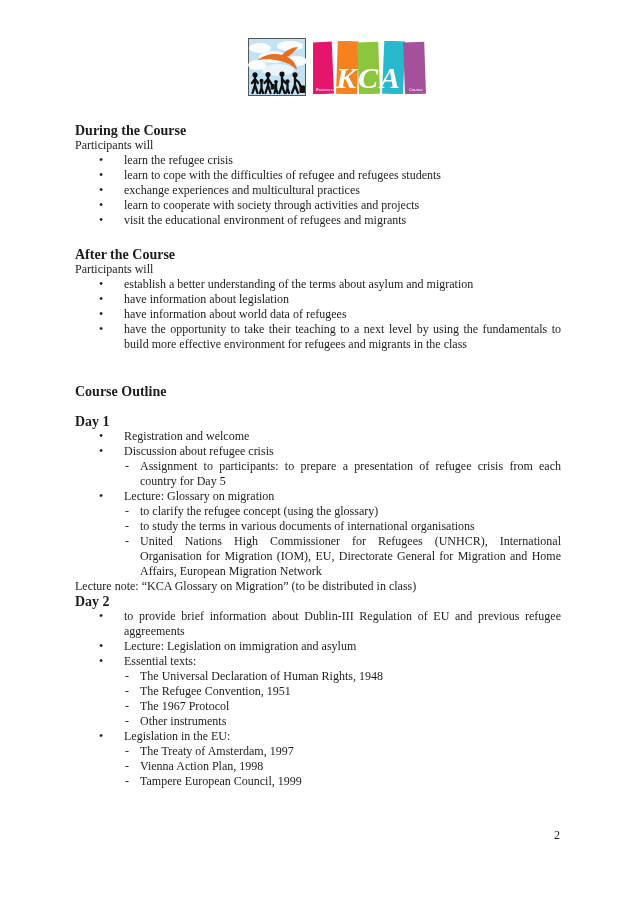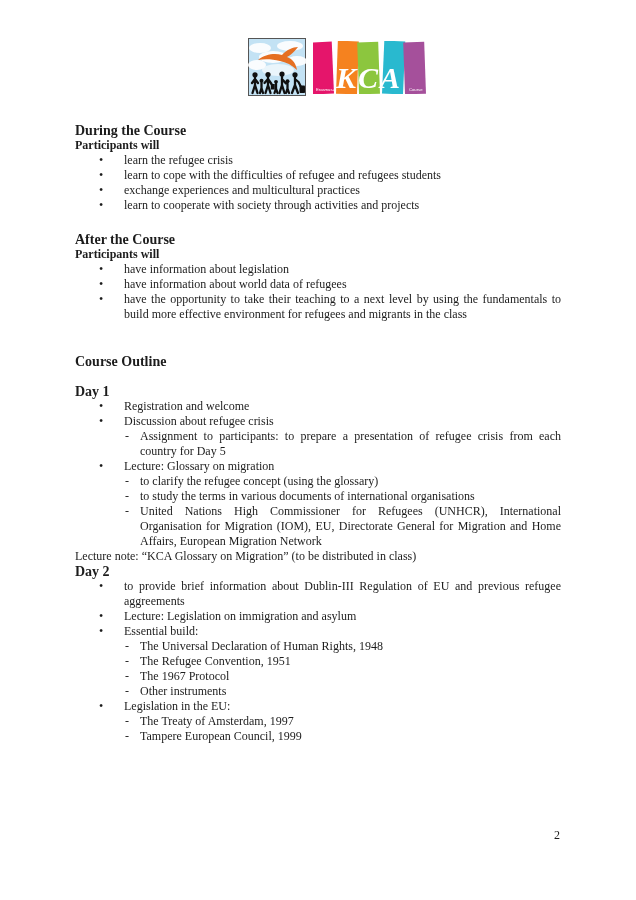--- a/index.html
+++ b/index.html
@@ -5,21 +5,21 @@
   html,body{margin:0;padding:0;}
   body{
     width:636px;height:900px;background:#ffffff;position:relative;overflow:hidden;
     font-family:"Liberation Serif", serif;font-size:12px;line-height:15px;color:#1c1c1c;
   }
   .logos{margin-top:38px;height:60px;display:flex;justify-content:center;align-items:flex-start;gap:7px;padding-left:39px;}
   .logo-left{width:58px;height:58px;display:block;}
   .logo-kca{width:115px;height:53px;display:block;margin-top:3px;}
   .content{margin:25px 75px 0 75px;text-align:justify;}
   .sec-heading{font-weight:bold;margin:0;font-size:14px;line-height:15px;}
-  .intro{margin:0;font-weight:bold;}
+  .intro{margin:0;}
   ul{margin:0;padding:0;list-style:none;}
   li{position:relative;margin:0;}
   li.b{padding-left:49px;}
   li.b::before{content:"\2022";position:absolute;left:24px;top:0;}
   li.d{padding-left:65px;}
   li.d::before{content:"-";position:absolute;left:50px;top:0;}
   .note{margin:0;}
   #after-sec{margin-top:19px;}
   #outline-sec{margin-top:32px;}
   #day1-sec{margin-top:15px;}
@@ -81,27 +81,29 @@
   <div class="content">
 
     <div id="during-sec">
       <p class="sec-heading">During the Course</p>
       <p class="intro">Participants will</p>
       <ul>
         <li class="b">learn the refugee crisis</li>
         <li class="b">learn to cope with the difficulties of refugee and refugees students</li>
         <li class="b">exchange experiences and multicultural practices</li>
         <li class="b">learn to cooperate with society through activities and projects</li>
+        <li class="b">visit the educational environment of refugees and migrants</li>
       </ul>
     </div>
 
     <div id="after-sec">
       <p class="sec-heading">After the Course</p>
       <p class="intro">Participants will</p>
       <ul>
+        <li class="b">establish a better understanding of the terms about asylum and migration</li>
         <li class="b">have information about legislation</li>
         <li class="b">have information about world data of refugees</li>
         <li class="b">have the opportunity to take their teaching to a next level by using the fundamentals to build more effective environment for refugees and migrants in the class</li>
       </ul>
     </div>
 
     <div id="outline-sec">
       <p class="sec-heading">Course Outline</p>
     </div>
 
@@ -117,27 +119,28 @@
         <li class="d">United Nations High Commissioner for Refugees (UNHCR), International Organisation for Migration (IOM), EU, Directorate General for Migration and Home Affairs, European Migration Network</li>
       </ul>
       <p class="note">Lecture note: “KCA Glossary on Migration” (to be distributed in class)</p>
     </div>
 
     <div id="day2-sec">
       <p class="sec-heading">Day 2</p>
       <ul>
         <li class="b">to provide brief information about Dublin-III Regulation of EU and previous refugee aggreements</li>
         <li class="b">Lecture: Legislation on immigration and asylum</li>
-        <li class="b">Essential build:</li>
+        <li class="b">Essential texts:</li>
         <li class="d">The Universal Declaration of Human Rights, 1948</li>
         <li class="d">The Refugee Convention, 1951</li>
         <li class="d">The 1967 Protocol</li>
         <li class="d">Other instruments</li>
         <li class="b">Legislation in the EU:</li>
         <li class="d">The Treaty of Amsterdam, 1997</li>
+        <li class="d">Vienna Action Plan, 1998</li>
         <li class="d">Tampere European Council, 1999</li>
       </ul>
     </div>
 
   </div>
 
   <div class="page-number">2</div>
 
 </div>
 

